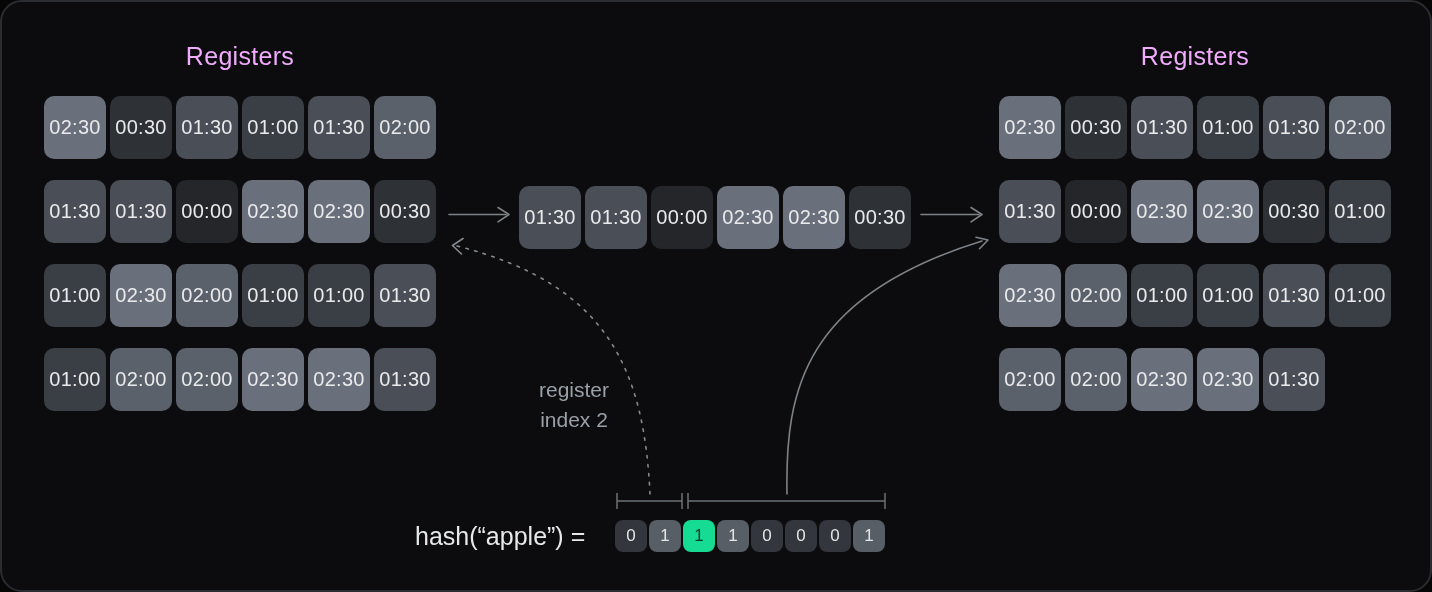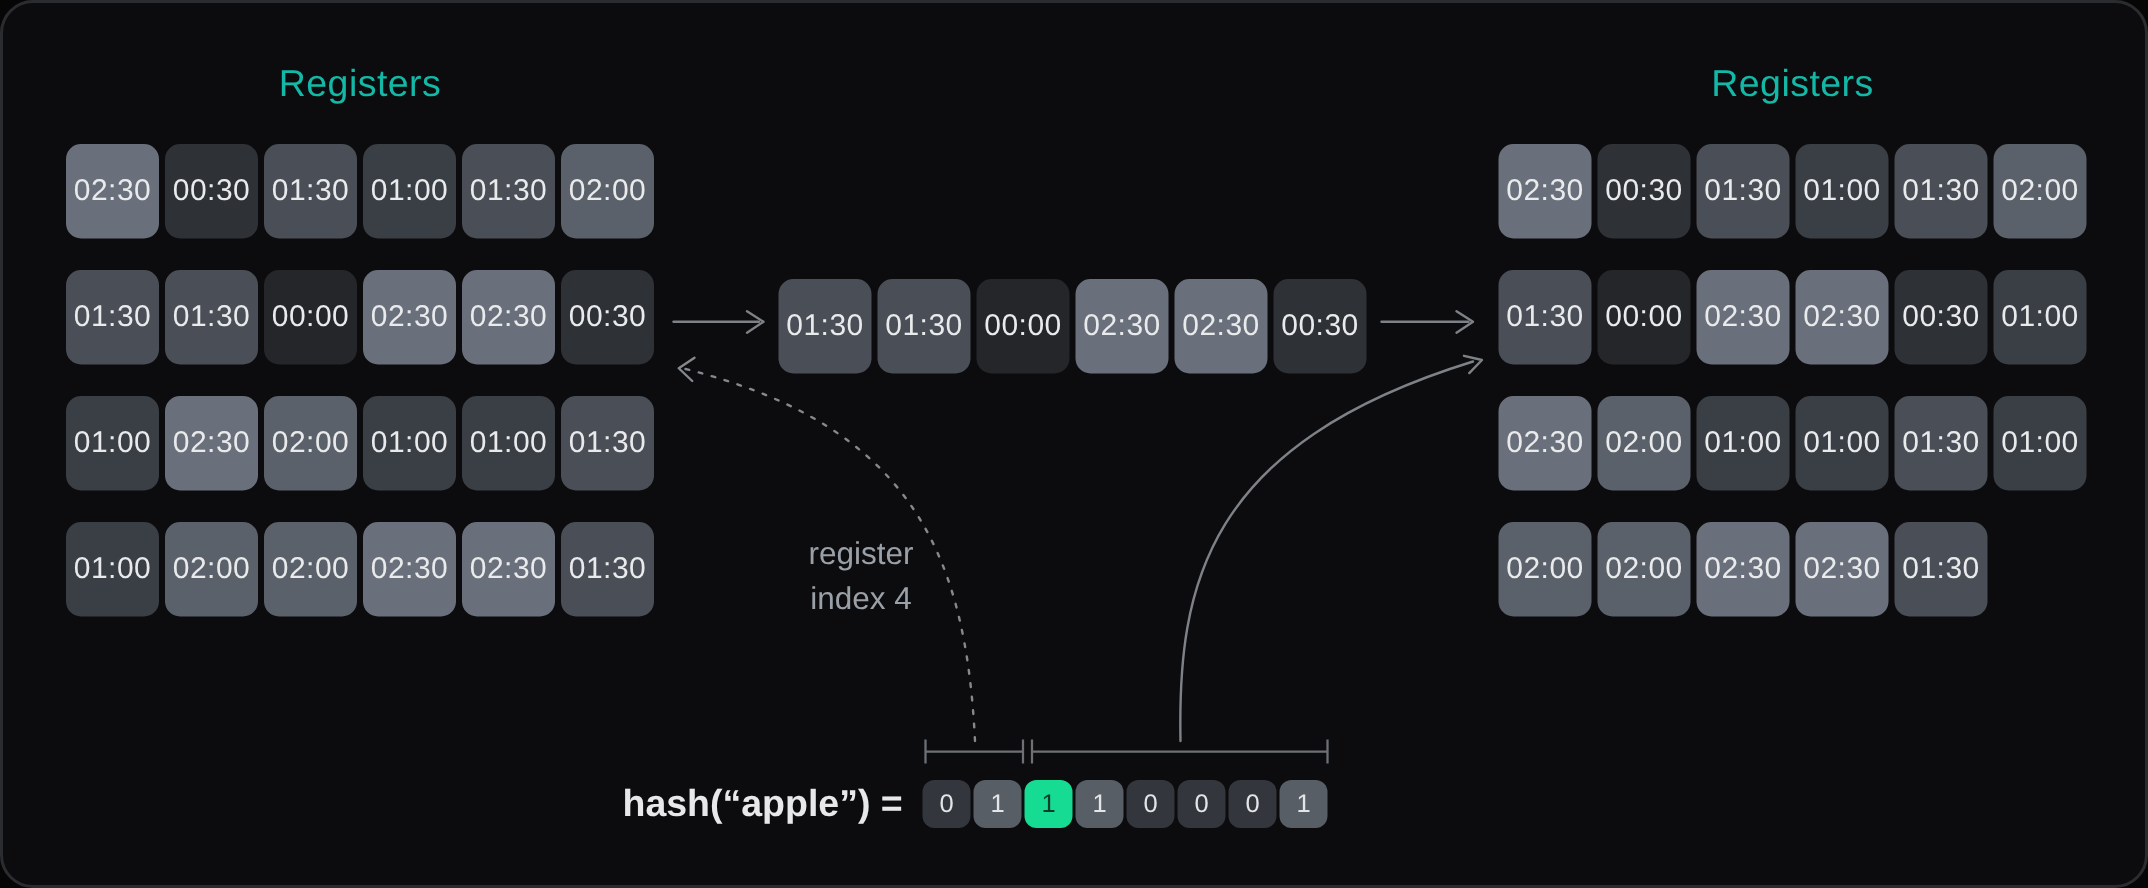--- a/index.html
+++ b/index.html
@@ -4,42 +4,42 @@
 <style>
   html,body { margin:0; padding:0; background:#060607; }
   .canvas {
     position:relative; width:1432px; height:592px;
     background:#0c0c0e; border:2px solid #2b2c30; border-radius:22px;
     box-sizing:border-box; overflow:hidden;
     font-family:"Liberation Sans", sans-serif;
   }
   .grid-title {
     position:absolute; top:40px; transform:translateX(-50%);
-    font-size:25px; font-weight:500; color:#14b8a6; letter-spacing:0.3px;
+    font-size:25px; font-weight:500; color:#f0abfc; letter-spacing:0.3px;
     white-space:nowrap;
   }
   .reg-grid {
     position:absolute; top:94px;
     display:grid; grid-template-columns:repeat(6,62px);
     column-gap:4px; row-gap:21px;
   }
   .cell {
     width:62px; height:63px; border-radius:10px;
     display:flex; align-items:center; justify-content:center;
     font-size:20px; color:#e9eaec; letter-spacing:0.3px;text-align:center;
   }
   .mid-row { position:absolute; left:517px; top:184px; display:flex; gap:4px; }
   .anno {
-    position:absolute; top:353px; transform:translateX(-50%);
+    position:absolute; top:373px; transform:translateX(-50%);
     text-align:center; font-size:21px; line-height:30px; color:#9aa0a7;
     white-space:nowrap;
   }
   .hash-label {
     position:absolute; left:413px; top:519px;
-    font-size:25px; line-height:31px; color:#e7e8ea; white-space:nowrap;font-weight:bold;
+    font-size:25px; line-height:31px; color:#e7e8ea; white-space:nowrap;
   }
   .bits { position:absolute; left:613px; top:518px; display:flex; gap:2px; }
   .bit {
     width:32px; height:32px; border-radius:8px;
     display:flex; align-items:center; justify-content:center;
     font-size:17px; color:#e4e5e7;
   }
   svg.overlay { position:absolute; left:0; top:0; pointer-events:none; }
 </style>
 </head>
@@ -107,21 +107,21 @@
       <div class="cell" style="background: rgb(58, 62, 69);">01:00</div>
       <div class="cell" style="background: rgb(91, 97, 106);">02:00</div>
       <div class="cell" style="background: rgb(91, 97, 106);">02:00</div>
       <div class="cell" style="background: rgb(106, 112, 123);">02:30</div>
       <div class="cell" style="background: rgb(106, 112, 123);">02:30</div>
       <div class="cell" style="background: rgb(74, 79, 87);">01:30</div>
     </div>
 
   <div class="anno" style="left:572px">
     <div>register</div>
-    <div>index 4</div>
+    <div>index 2</div>
   </div>
 
   <div class="hash-label">hash(“apple”) =</div>
 
   <div class="bits" id="bits">
       <div class="bit" style="background: rgb(51, 54, 60);">0</div>
       <div class="bit" style="background: rgb(88, 94, 102);">1</div>
       <div class="bit" style="background: rgb(22, 220, 147); color: rgb(10, 61, 44);">1</div>
       <div class="bit" style="background: rgb(88, 94, 102);">1</div>
       <div class="bit" style="background: rgb(51, 54, 60);">0</div>

